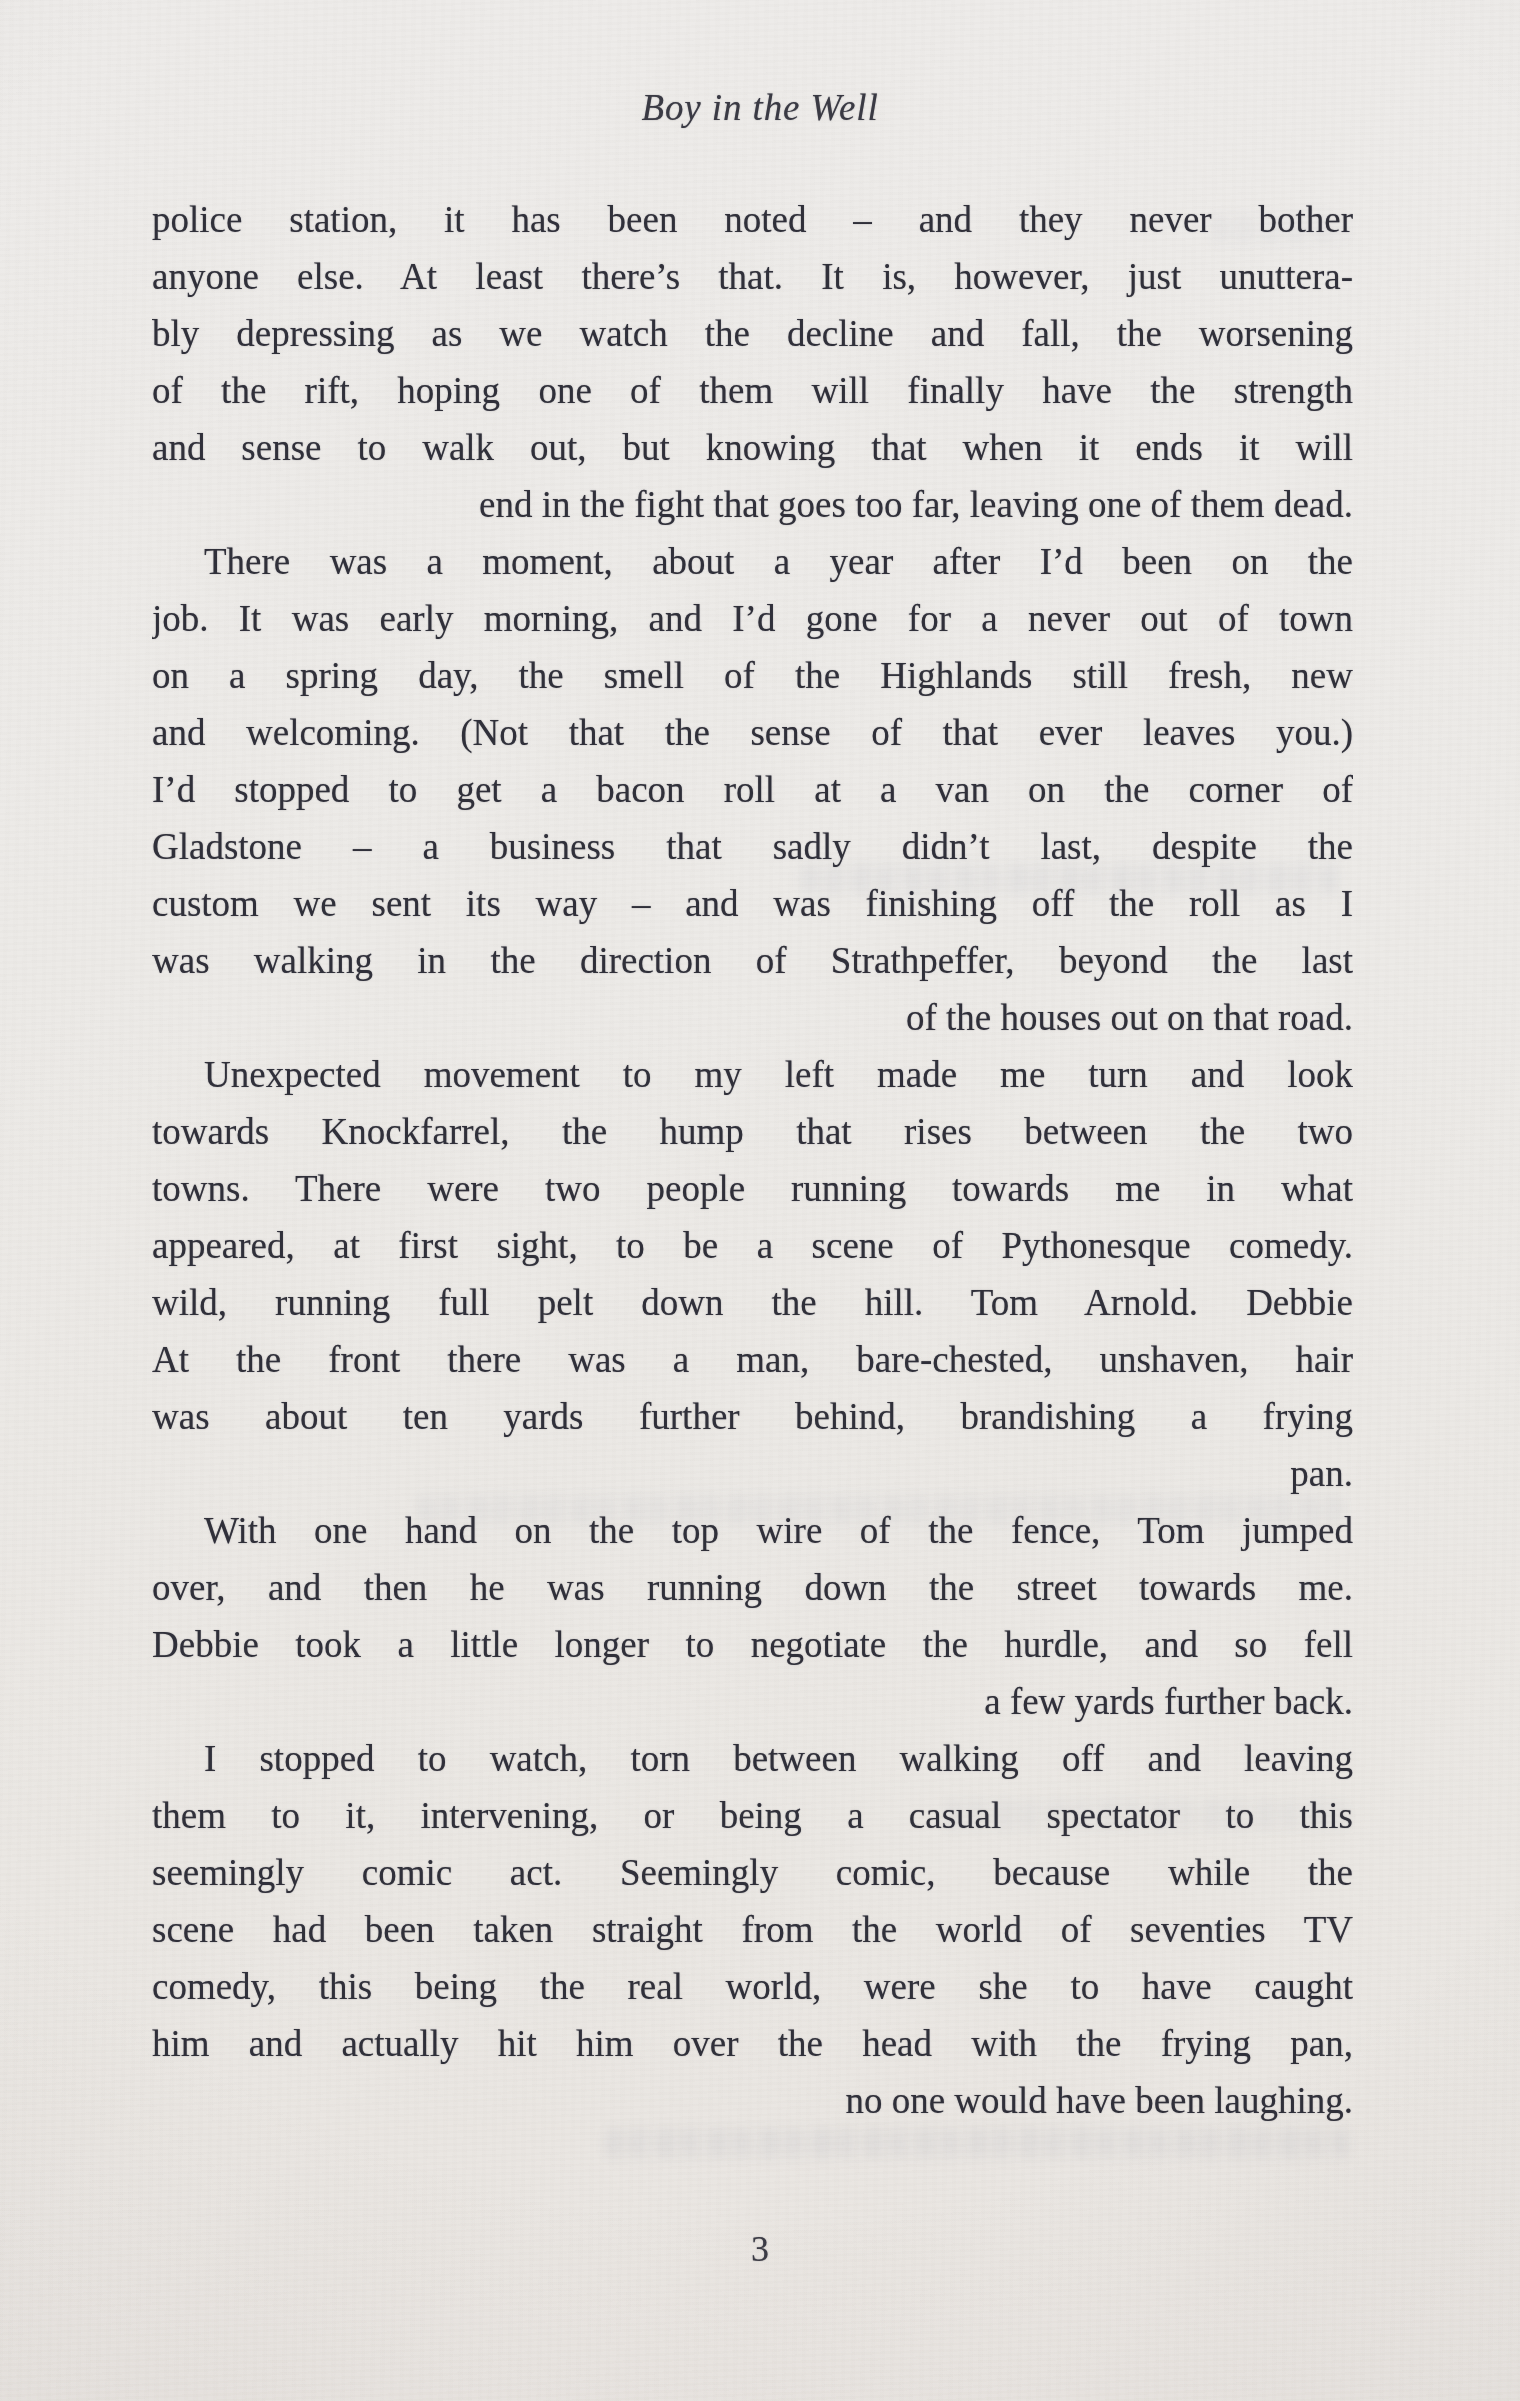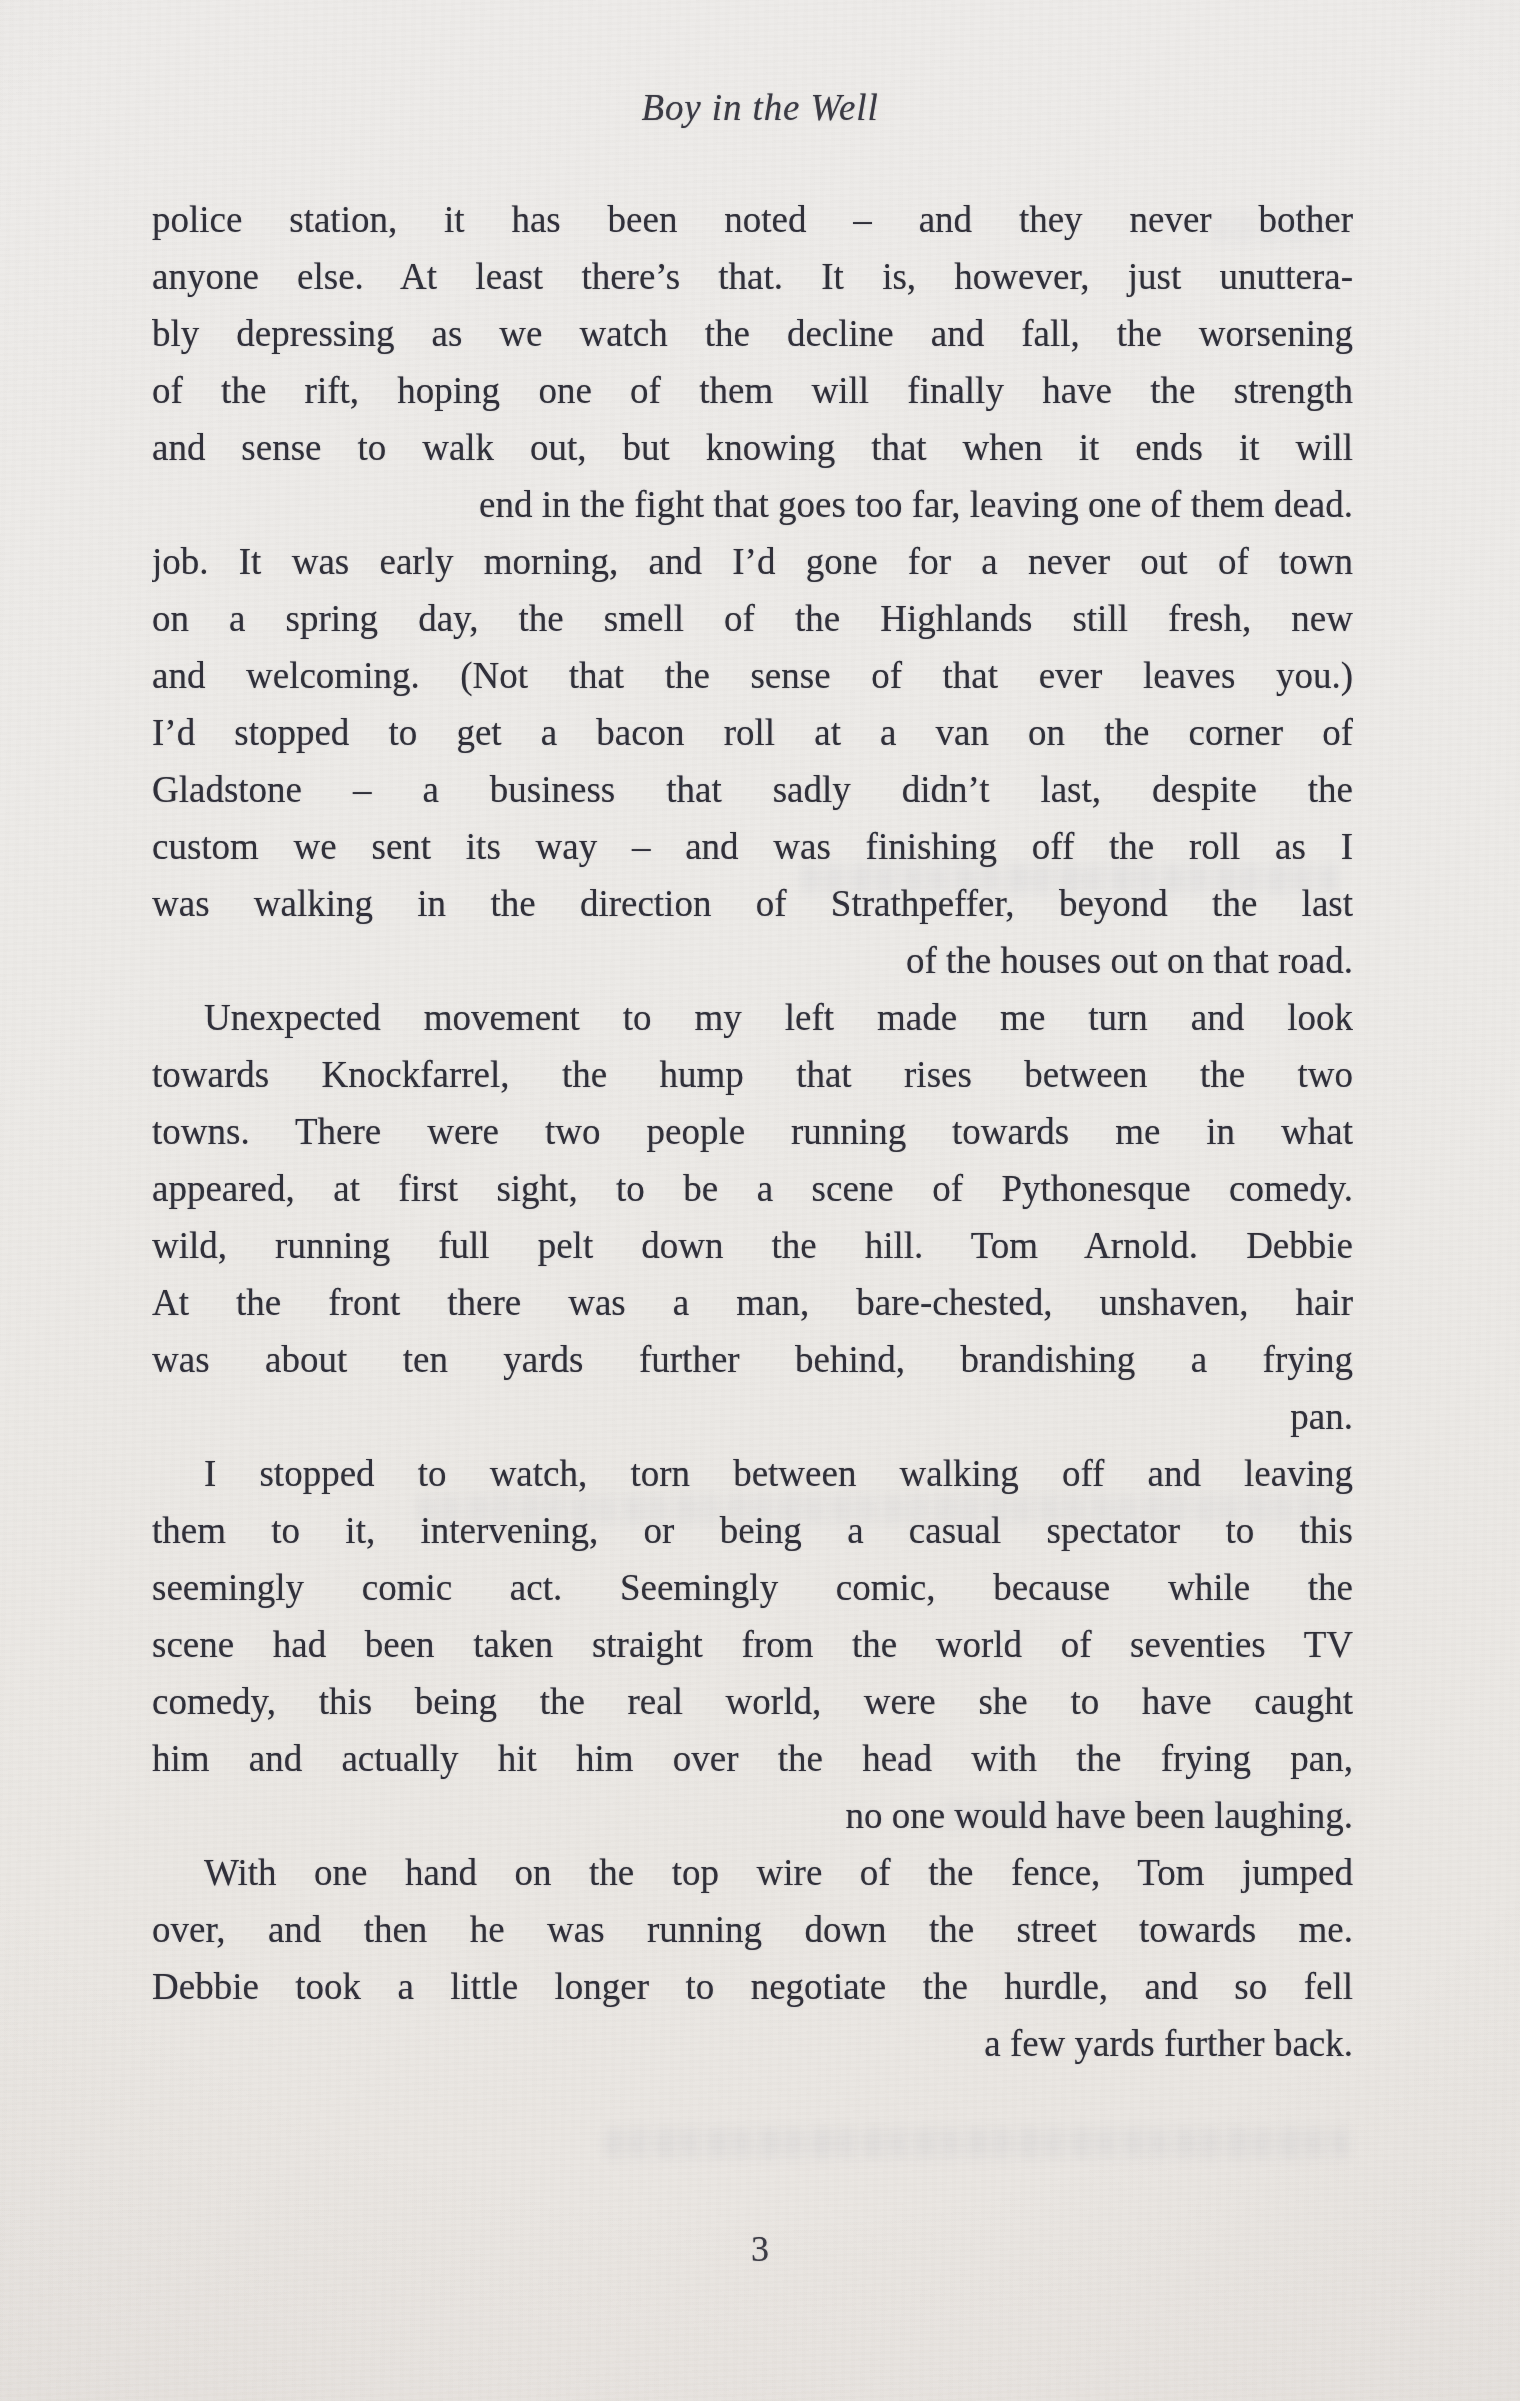--- a/index.html
+++ b/index.html
@@ -111,51 +111,52 @@
   <div class="text-block" id="text-block">
       <div class="para">
         <div class="line">police station, it has been noted – and they never bother</div>
         <div class="line">anyone else. At least there’s that. It is, however, just unuttera-</div>
         <div class="line">bly depressing as we watch the decline and fall, the worsening</div>
         <div class="line">of the rift, hoping one of them will finally have the strength</div>
         <div class="line">and sense to walk out, but knowing that when it ends it will</div>
         <div class="line last">end in the fight that goes too far, leaving one of them dead.</div>
       </div>
       <div class="para">
+        <div class="line indent">There was a moment, about a year after I’d been on the</div>
         <div class="line">job. It was early morning, and I’d gone for a never out of town</div>
         <div class="line">on a spring day, the smell of the Highlands still fresh, new</div>
         <div class="line">and welcoming. (Not that the sense of that ever leaves you.)</div>
         <div class="line">I’d stopped to get a bacon roll at a van on the corner of</div>
         <div class="line">Gladstone – a business that sadly didn’t last, despite the</div>
         <div class="line">custom we sent its way – and was finishing off the roll as I</div>
         <div class="line">was walking in the direction of Strathpeffer, beyond the last</div>
         <div class="line last">of the houses out on that road.</div>
       </div>
       <div class="para">
         <div class="line indent">Unexpected movement to my left made me turn and look</div>
         <div class="line">towards Knockfarrel, the hump that rises between the two</div>
         <div class="line">towns. There were two people running towards me in what</div>
         <div class="line">appeared, at first sight, to be a scene of Pythonesque comedy.</div>
         <div class="line">wild, running full pelt down the hill. Tom Arnold. Debbie</div>
         <div class="line">At the front there was a man, bare-chested, unshaven, hair</div>
         <div class="line">was about ten yards further behind, brandishing a frying</div>
         <div class="line last">pan.</div>
       </div>
       <div class="para">
+        <div class="line indent">With one hand on the top wire of the fence, Tom jumped</div>
+        <div class="line">over, and then he was running down the street towards me.</div>
+        <div class="line">Debbie took a little longer to negotiate the hurdle, and so fell</div>
+        <div class="line last">a few yards further back.</div>
+      </div>
+      <div class="para">
         <div class="line indent">I stopped to watch, torn between walking off and leaving</div>
         <div class="line">them to it, intervening, or being a casual spectator to this</div>
         <div class="line">seemingly comic act. Seemingly comic, because while the</div>
         <div class="line">scene had been taken straight from the world of seventies TV</div>
         <div class="line">comedy, this being the real world, were she to have caught</div>
         <div class="line">him and actually hit him over the head with the frying pan,</div>
         <div class="line last">no one would have been laughing.</div>
       </div>
-      <div class="para">
-        <div class="line indent">With one hand on the top wire of the fence, Tom jumped</div>
-        <div class="line">over, and then he was running down the street towards me.</div>
-        <div class="line">Debbie took a little longer to negotiate the hurdle, and so fell</div>
-        <div class="line last">a few yards further back.</div>
-      </div>
     </div>
 
   <div class="page-number">3</div>
 </div>
 
 
 </body></html>

